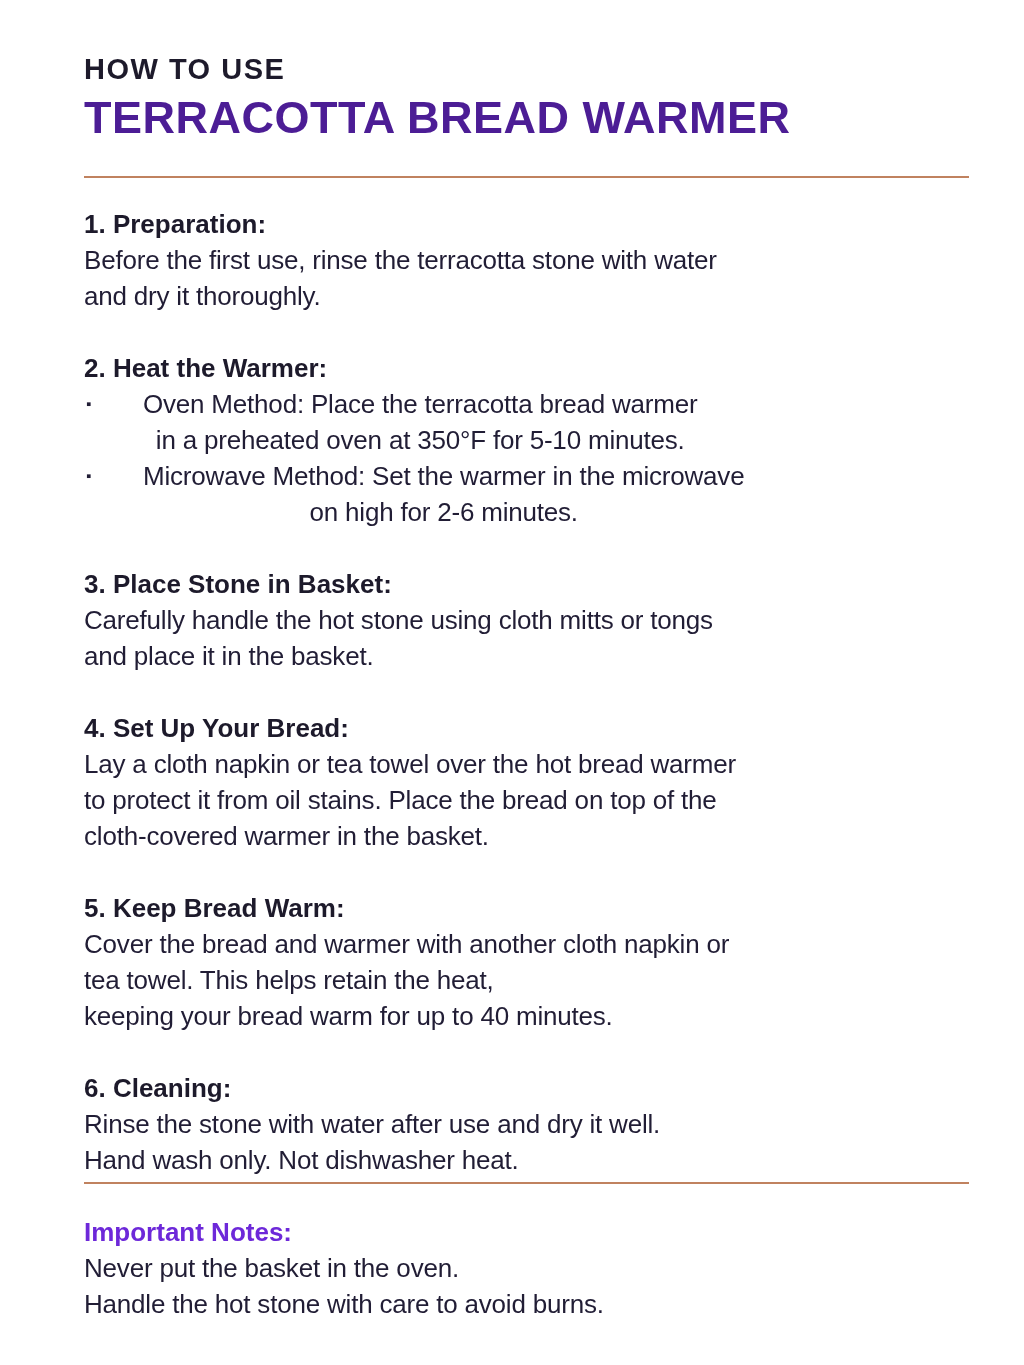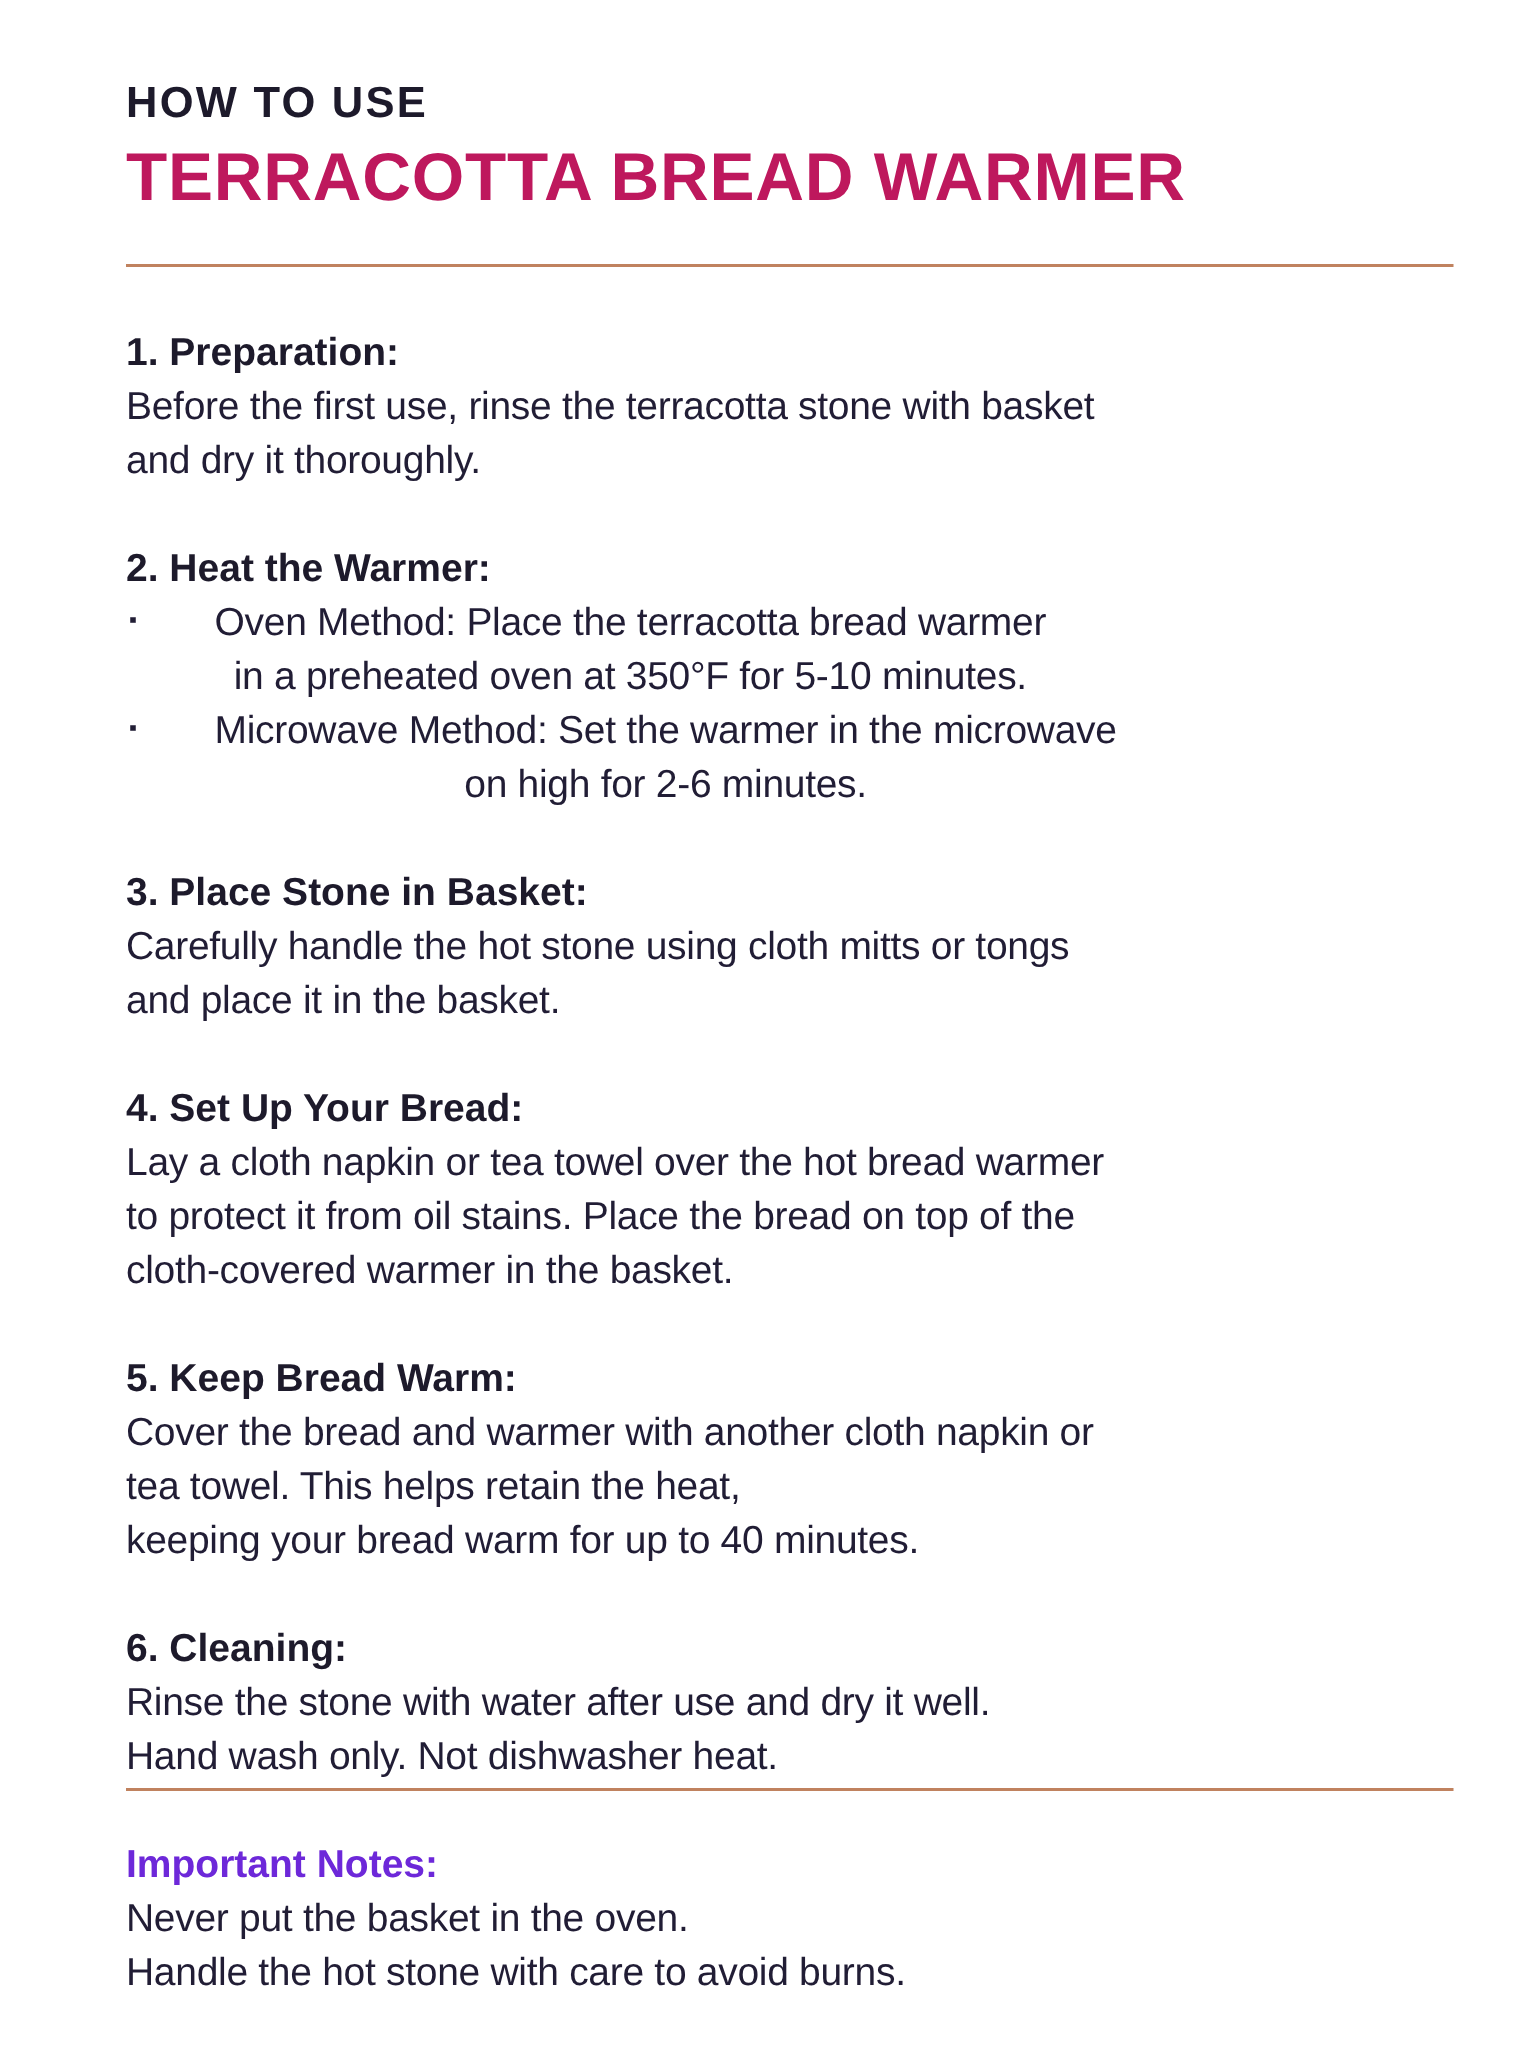--- a/index.html
+++ b/index.html
@@ -20,28 +20,28 @@
     letter-spacing: 1.5px;
     line-height: 34px;
     color: #1d1a2b;
   }
   .title {
     font-size: 45px;
     font-weight: 800;
     letter-spacing: 0.5px;
     line-height: 52px;
     margin-top: 6px;
-    color: #be185d;
+    color: #4c1d95;
   }
   .rule {
     border: none;
     border-top: 2px solid #c0825f;
     margin-top: 32px;
   }
-  .content { margin-top: 38px; }
+  .content { margin-top: 28px; }
   .sec { margin-bottom: 36px; }
   .sec h2 {
     font-size: 26px;
     font-weight: 700;
     line-height: 36px;
     color: #1d1a2b;
   }
   .body {
     font-size: 26px;
     font-weight: 400;
@@ -83,21 +83,21 @@
     <div class="eyebrow">HOW TO USE</div>
     <h1 class="title">TERRACOTTA BREAD WARMER</h1>
   </header>
 
   <hr class="rule">
 
   <div class="content">
 
     <section class="sec">
       <h2>1. Preparation:</h2>
-      <p class="body">Before the first use, rinse the terracotta stone with basket
+      <p class="body">Before the first use, rinse the terracotta stone with water
 and dry it thoroughly.</p>
     </section>
 
     <section class="sec">
       <h2>2. Heat the Warmer:</h2>
       <ul class="bullets">
         <li>
           <span class="marker">▪</span>
           <span class="btext">Oven Method: Place the terracotta bread warmer
 in a preheated oven at 350°F for 5-10 minutes.</span>

